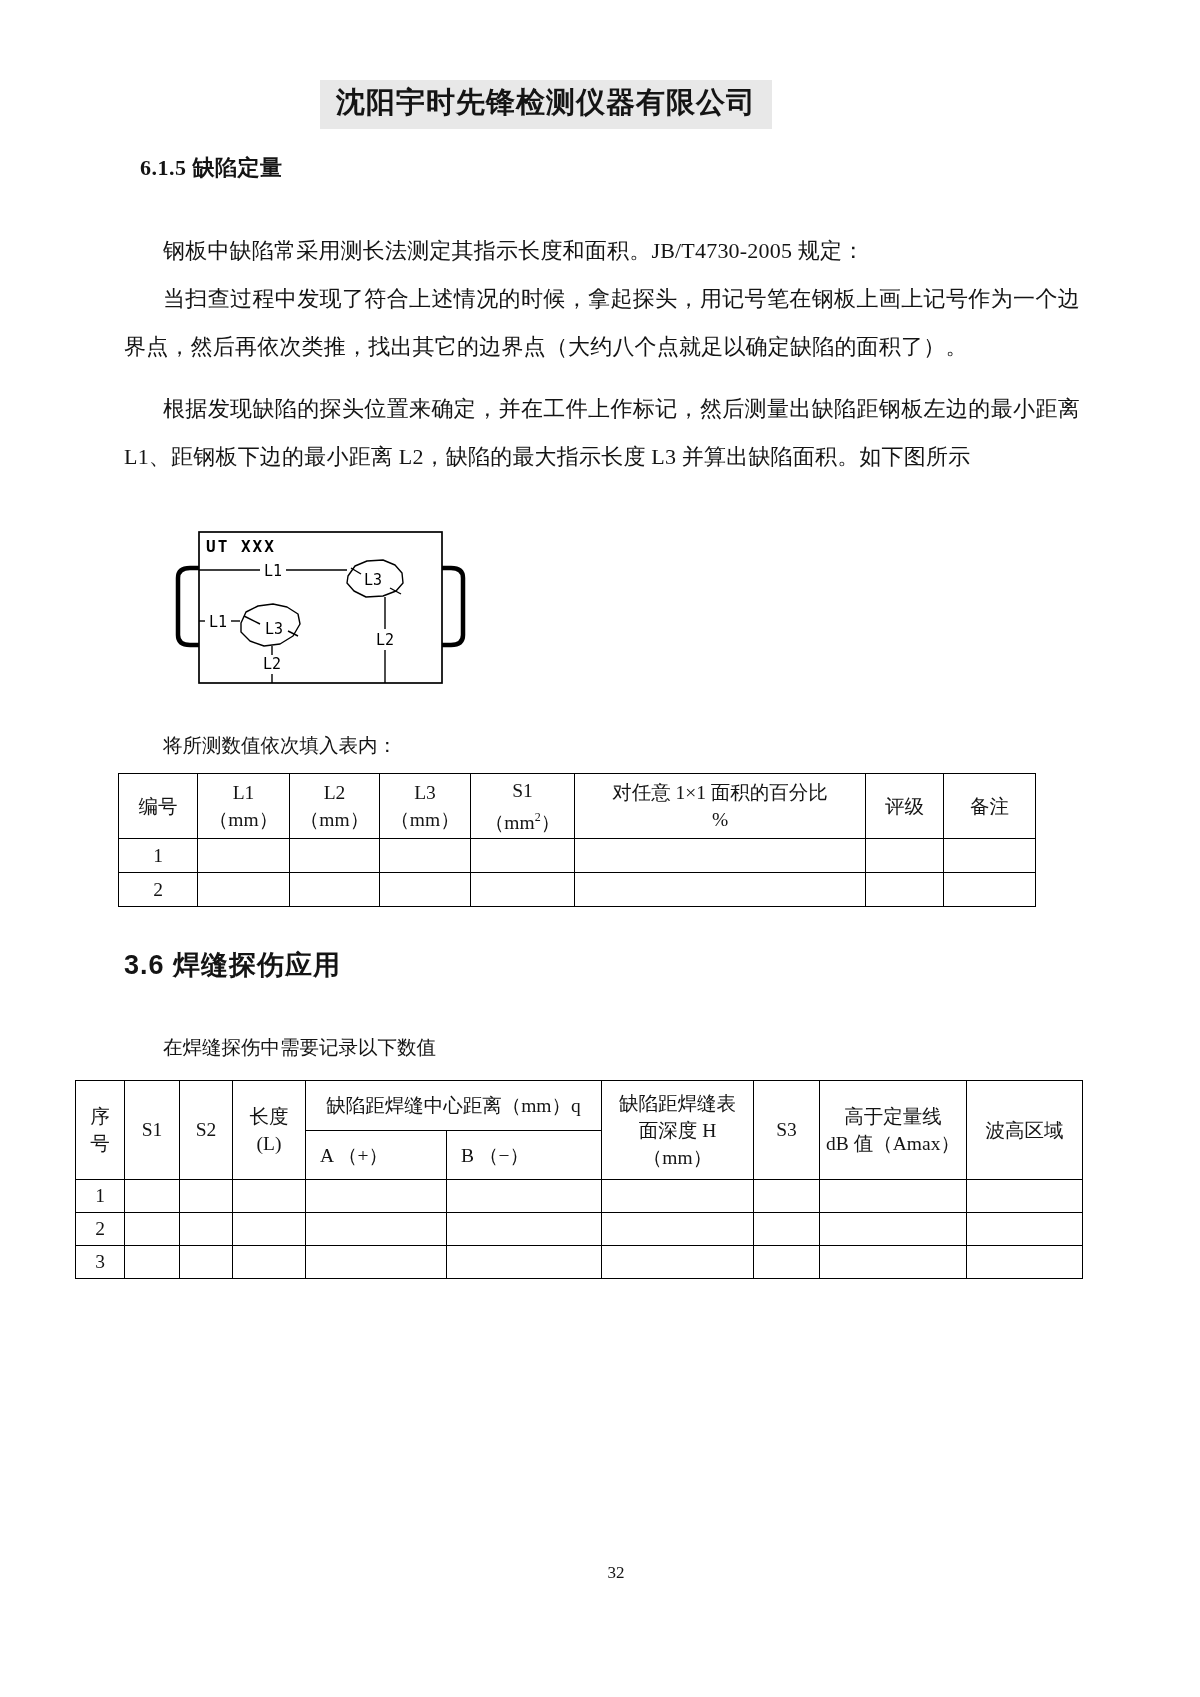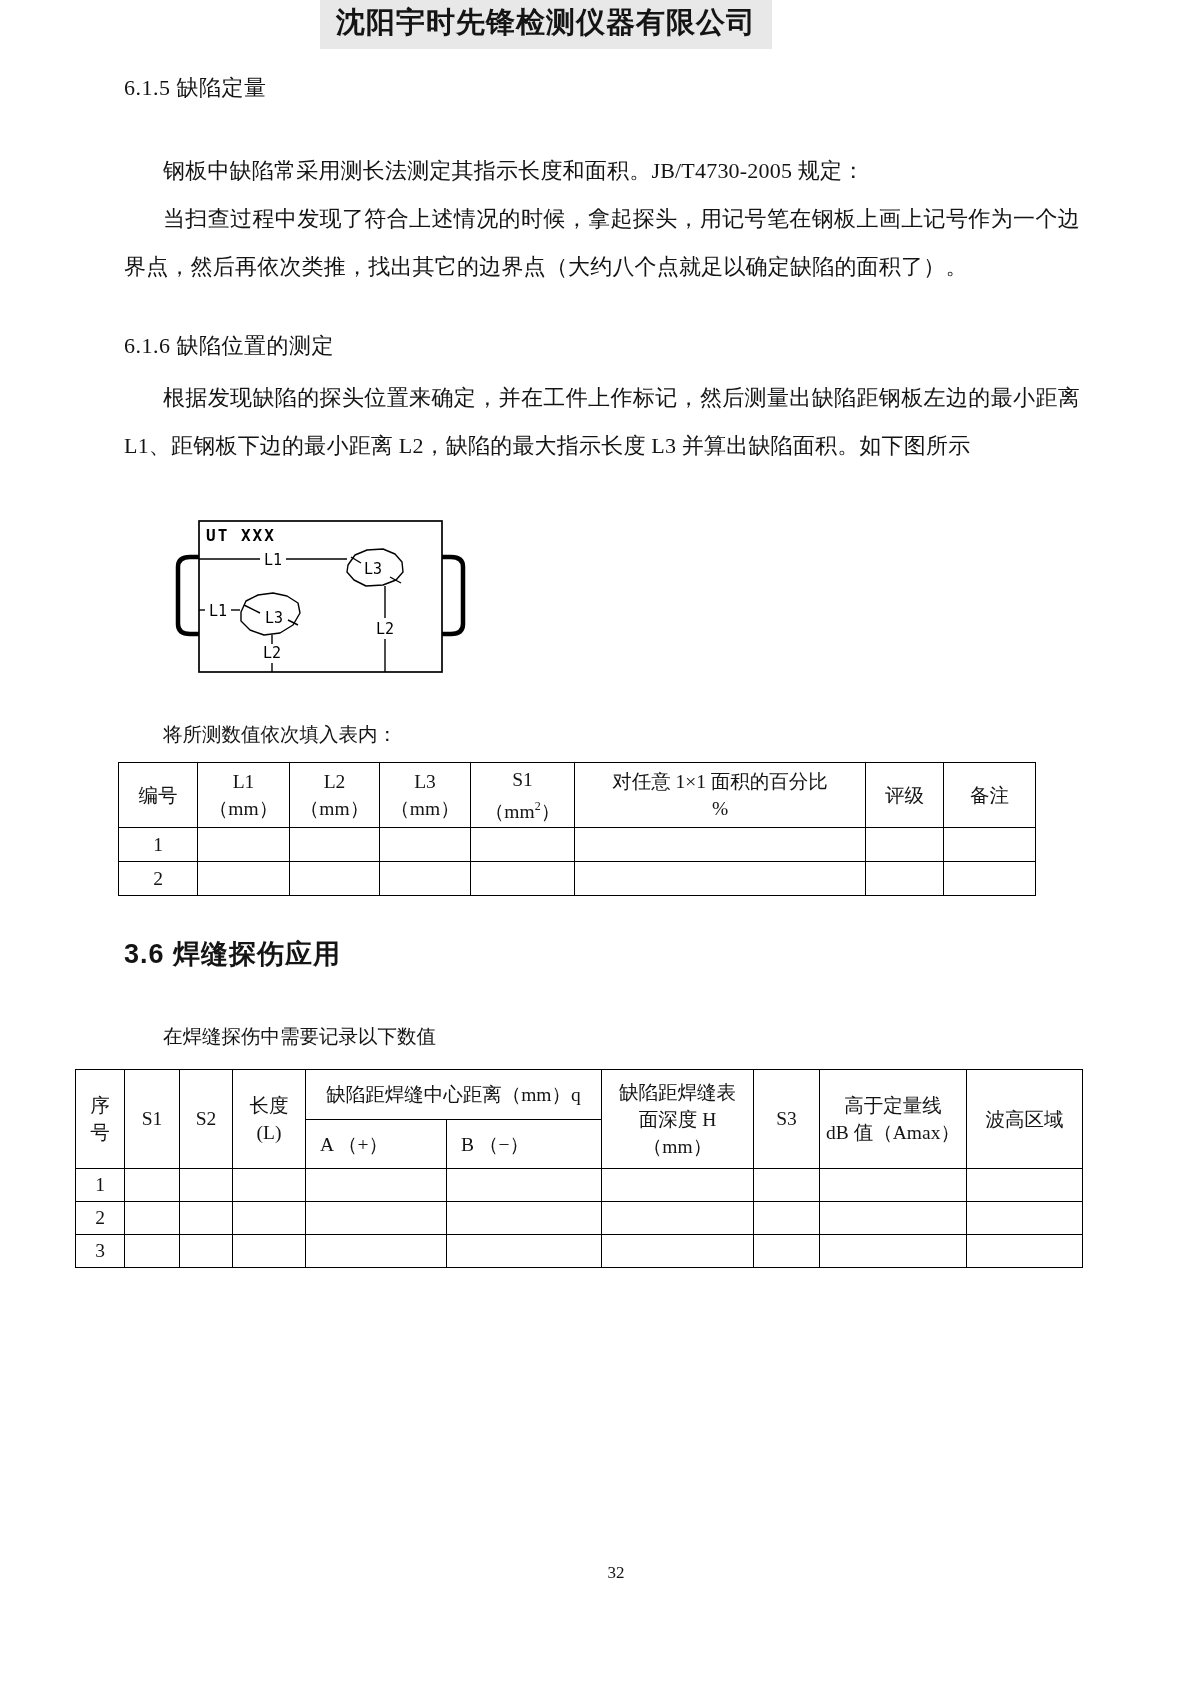--- a/index.html
+++ b/index.html
@@ -1,22 +1,22 @@
 <!DOCTYPE html>
 <html><head>
 <meta charset="utf-8">
 <style>
   html,body{margin:0;padding:0;background:#ffffff;}
   .page{position:relative;width:1200px;height:1697px;background:#ffffff;
         font-family:"Liberation Serif","DejaVu Serif",serif;color:#141414;overflow:hidden;}
   .content{padding:0 120px 0 124px;}
-  .title-wrap{padding-right:112px;text-align:center;}
+  .title-wrap{padding-top:80px;padding-right:112px;text-align:center;}
   .doc-title{display:inline-block;background:#e8e8e8;font-size:29px;font-weight:bold;
              letter-spacing:1px;padding:3px 16px 6px 16px;}
-  .h-serif{font-size:22px;font-weight:normal;margin:0;line-height:28px;letter-spacing:0.5px;}
+  .h-serif{font-size:22px;font-weight:bold;margin:16px;line-height:28px;letter-spacing:0.5px;}
   .h615{margin-top:25px;}
   .h616{margin-top:41px;}
   .body-block{margin-top:45px;}
   .body-block p{margin:0;font-size:22px;line-height:48px;text-align:justify;
                 text-indent:39px;letter-spacing:0.2px;}
   .p616{margin-top:14px;}
   .diagram{margin:47px 0 0 50px;width:294px;height:160px;}
   .diagram svg{display:block;}
   .dline{stroke:#000;stroke-width:1.4;fill:none;}
   .blob{stroke:#000;stroke-width:1.4;fill:none;stroke-linejoin:round;}
@@ -56,21 +56,20 @@
       <span class="doc-title">沈阳宇时先锋检测仪器有限公司</span>
     </div>
 
     <h2 class="h-serif h615">6.1.5 缺陷定量</h2>
 
     <div class="body-block">
       <p>钢板中缺陷常采用测长法测定其指示长度和面积。JB/T4730-2005 规定：</p>
       <p>当扫查过程中发现了符合上述情况的时候，拿起探头，用记号笔在钢板上画上记号作为一个边界点，然后再依次类推，找出其它的边界点（大约八个点就足以确定缺陷的面积了）。</p>
     </div>
 
-    <h2 class="h-serif h616">6.1.6 缺陷位置的测定</h2>
 
     <div class="body-block p616">
       <p>根据发现缺陷的探头位置来确定，并在工件上作标记，然后测量出缺陷距钢板左边的最小距离 L1、距钢板下边的最小距离 L2，缺陷的最大指示长度 L3 并算出缺陷面积。如下图所示</p>
     </div>
 
     <div class="diagram">
       <svg width="294" height="160" viewBox="0 0 294 160" xmlns="http://www.w3.org/2000/svg">
         <path class="clamp" d="M25,40 L16,40 Q4,40 4,50 L4,107 Q4,117 16,117 L25,117"></path>
         <path class="clamp" d="M268,40 L277,40 Q289,40 289,50 L289,107 Q289,117 277,117 L268,117"></path>
         <rect class="plate" x="25" y="4" width="243" height="151"></rect>

